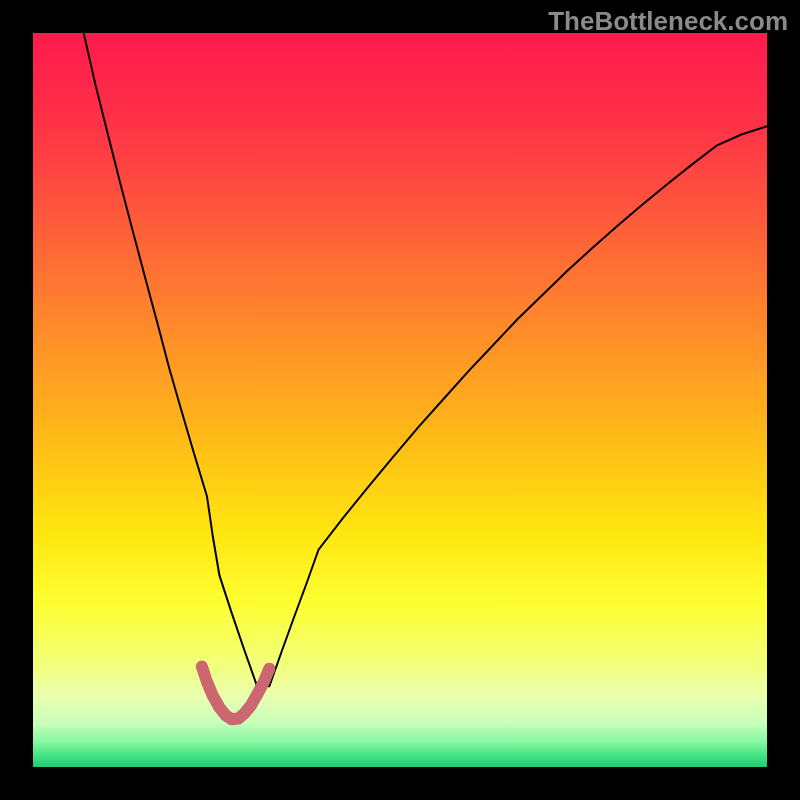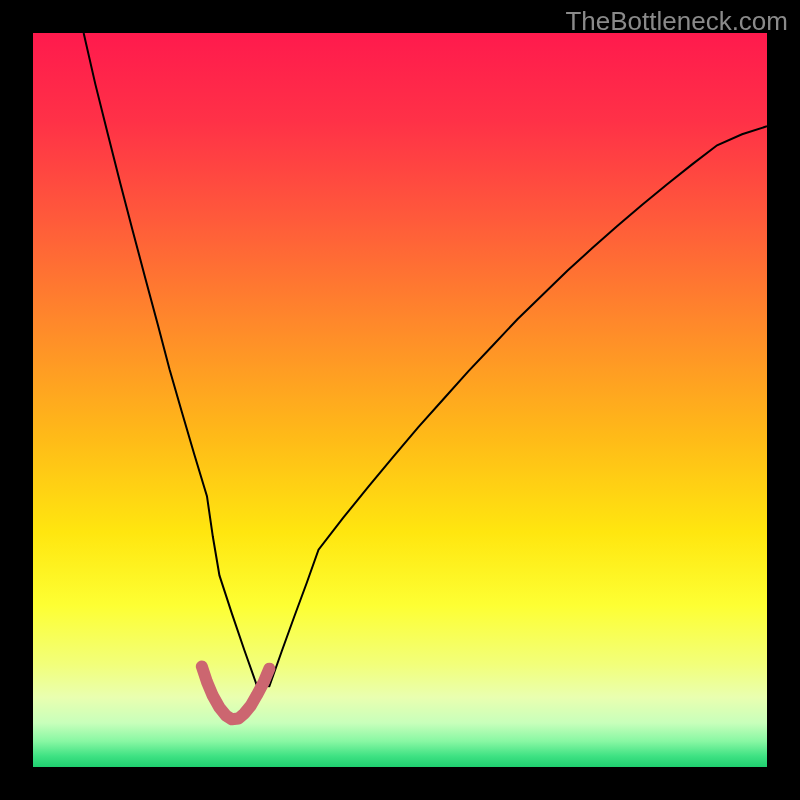--- a/index.html
+++ b/index.html
@@ -13,21 +13,21 @@
     position: relative;
     background: #000;
   }
   .watermark {
     position: absolute;
     top: 6px;
     right: 12px;
     font-family: Arial, Helvetica, sans-serif;
     font-size: 26px;
     color: #8a8a8a;
-    font-weight: 400;
+    font-weight: 700;
     z-index: 10;
   }
   .plot {
     position: absolute;
     left: 33px;
     top: 33px;
     width: 734px;
     height: 734px;
   }
   .gradient {

